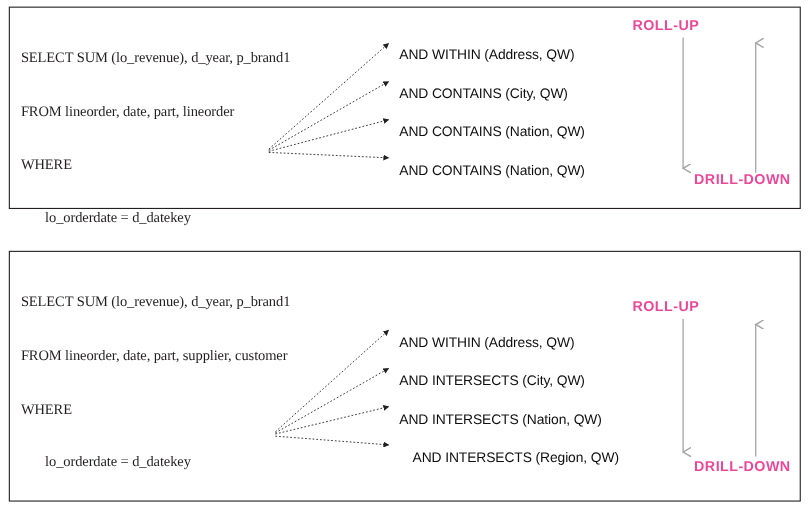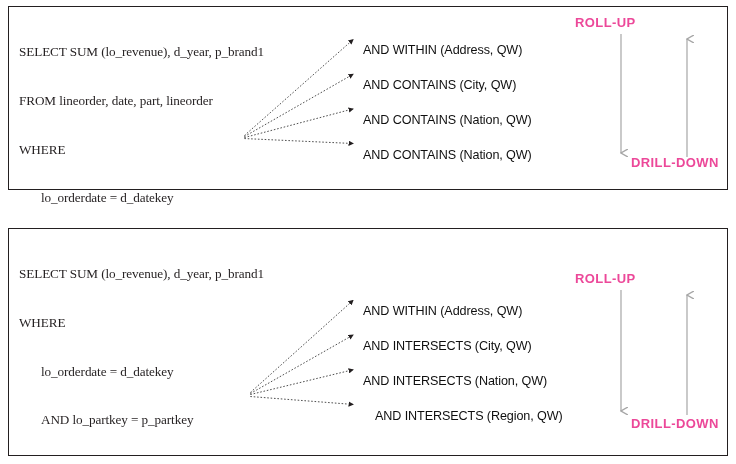--- a/index.html
+++ b/index.html
@@ -118,20 +118,21 @@
       </defs>
       <line x1="22" y1="5" x2="22" y2="124" stroke="#a6a6a6" stroke-width="1.2" marker-end="url(#gdown1)"></line>
       <line x1="88" y1="128" x2="88" y2="10" stroke="#a6a6a6" stroke-width="1.2" marker-end="url(#gup1)"></line>
     </svg>
   </div>
 
   <div class="panel" id="panel-2">
 
     <div class="sql" id="sql-2">
       <span class="sql-line">SELECT SUM (lo_revenue), d_year, p_brand1</span>
+      <span class="sql-line">FROM lineorder, date, part, supplier, customer</span>
       <span class="sql-line">WHERE</span>
       <span class="sql-line indent">lo_orderdate = d_datekey</span>
       <span class="sql-line indent">AND lo_partkey = p_partkey</span>
       
       
       
       
       
       
       

